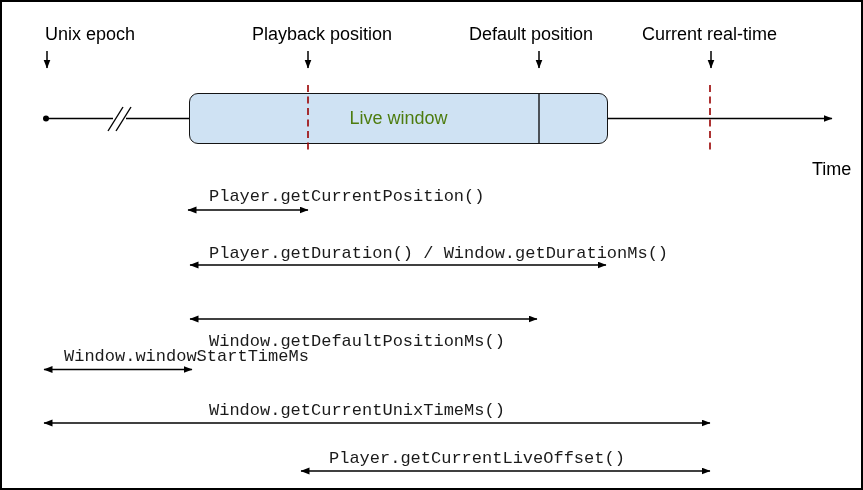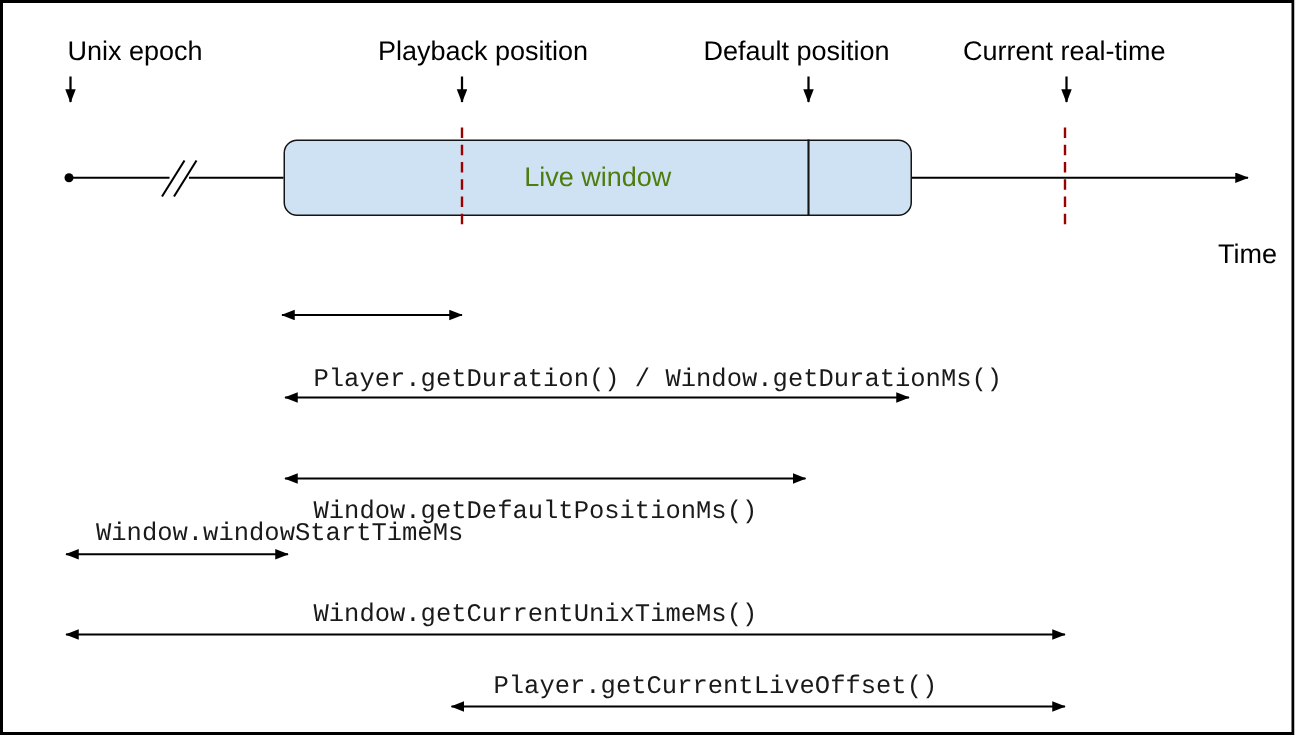--- a/index.html
+++ b/index.html
@@ -57,20 +57,21 @@
   <div class="abs toplabel" style="left:236px;top:22px;margin-left:14px;">Playback position</div>
   <div class="abs toplabel" style="left:467px;top:22px;">Default position</div>
   <div class="abs toplabel" style="left:640px;top:22px;">Current real-time</div>
 
   <div class="abs live-window" style="background: rgb(207, 226, 243);">
     <span>Live window</span>
   </div>
 
   <div class="abs axislabel" style="left:810px;top:121px;">Time</div>
 
+  <div class="abs mono" style="left:207px;top:186px;">Player.getCurrentPosition()</div>
   <div class="abs mono" style="left:207px;top:243px;">Player.getDuration() / Window.getDurationMs()</div>
   <div class="abs mono" style="left:207px;top:297px;margin-top:34px;">Window.getDefaultPositionMs()</div>
   <div class="abs mono" style="left:62px;top:346px;">Window.windowStartTimeMs</div>
   <div class="abs mono" style="left:207px;top:400px;">Window.getCurrentUnixTimeMs()</div>
   <div class="abs mono" style="left:327px;top:448px;">Player.getCurrentLiveOffset()</div>
 
   <svg class="overlay" viewBox="0 0 863 490">
     <defs>
       <marker id="ah" markerUnits="userSpaceOnUse" markerWidth="10" markerHeight="8" refX="8.5" refY="3.5" orient="auto-start-reverse">
         <path d="M0,0 L9,3.5 L0,7 Z" fill="#000000"></path>

